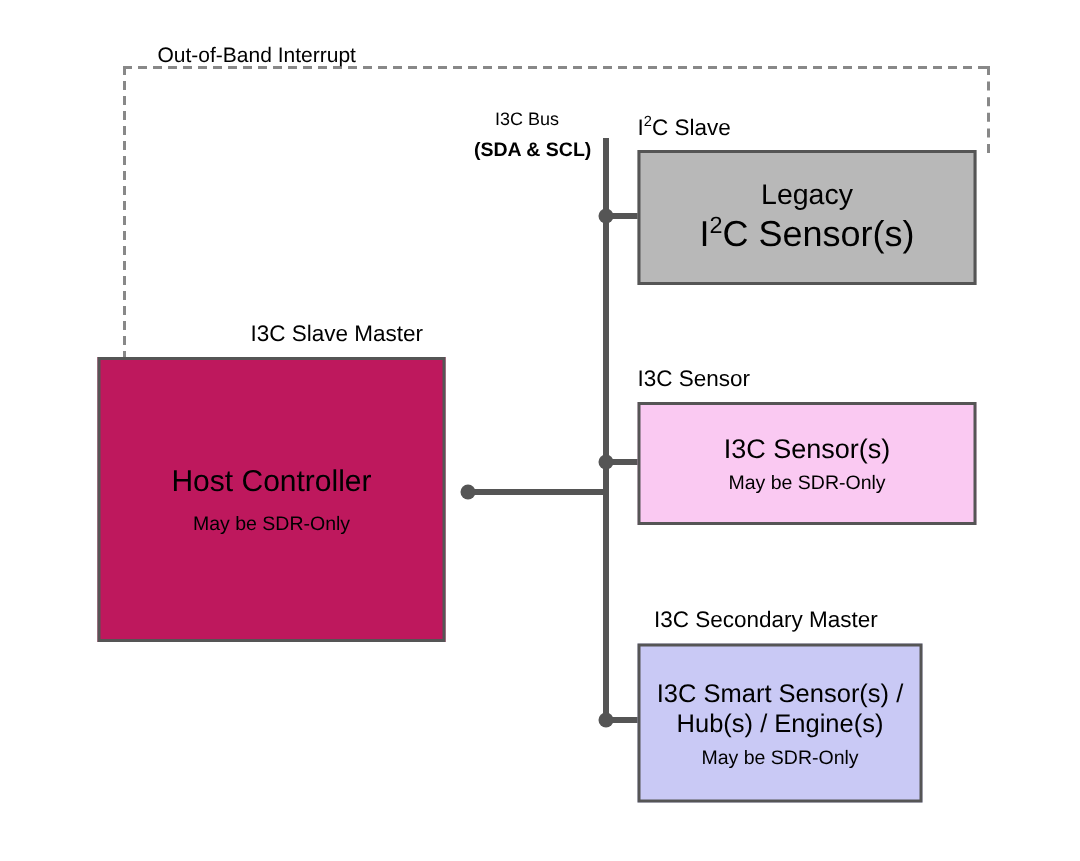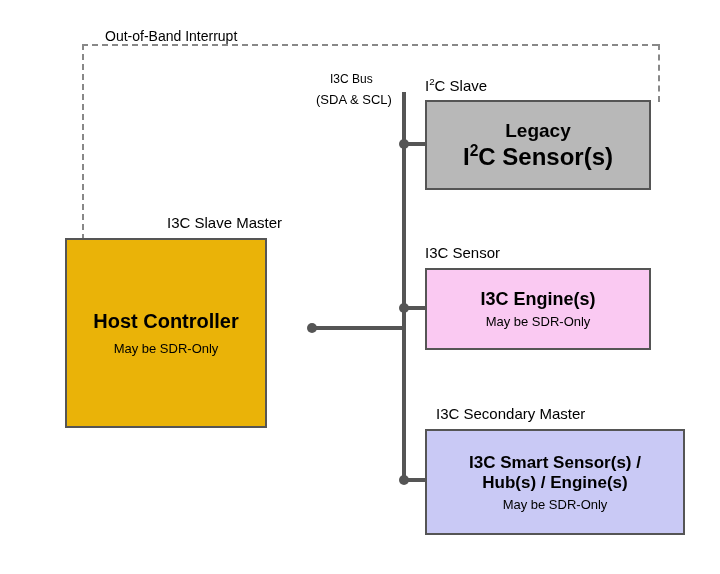--- a/index.html
+++ b/index.html
@@ -1,27 +1,27 @@
 <!DOCTYPE html>
 <html><head>
 <meta charset="utf-8">
 <style>
   html,body{margin:0;padding:0}
   body{font-family:Arial,Helvetica,sans-serif;background:#fff}
   .stage{position:relative;width:720px;height:574px;background:#fff}
   .box{position:absolute;border:2px solid #555;box-sizing:border-box;text-align:center;display:flex;flex-direction:column;justify-content:center;padding:6px 8px}
-  .title{font-weight:700}
+  .title{font-weight:400}
   .sub{font-size:13px}
   .lbl{position:absolute;font-weight:400;font-size:15px}
-  .small{font-size:13px;font-weight:400}
+  .small{font-size:13px;font-weight:700}
   
-  .host{left:65px;top:238px;width:202px;height:190px;background:#eab308}
+  .host{left:65px;top:238px;width:232px;height:190px;background:#be185d}
   .legacy{left:425px;top:100px;width:226px;height:90px;background:#b8b8b8}
   .i3csensor{left:425px;top:268px;width:226px;height:82px;background:#fac9f2}
-  .smart{left:425px;top:429px;width:260px;height:106px;background:#c9c9f5}
+  .smart{left:425px;top:429px;width:190px;height:106px;background:#c9c9f5}
   
   .lbl-oob{left:105px;top:28px}
   .lbl-master{left:167px;top:214px}
   .lbl-i2cslv{left:425px;top:76px}
   .lbl-i3cslv{left:425px;top:244px}
   .lbl-secmaster{left:436px;top:405px}
   .lbl-bus{left:330px;top:72px}
   .lbl-sdascl{left:316px;top:92px}
   
   .hline{position:absolute;background:#555;height:4px}
@@ -72,21 +72,21 @@
     <div class="title" style="font-size:20px">Host Controller</div>
     <div class="sub" style="margin-top:8px">May be SDR-Only</div>
   </div>
 
   <div class="box legacy">
     <div class="title" style="font-size:19px">Legacy</div>
     <div class="title" style="font-size:24px">I<sup>2</sup>C Sensor(s)</div>
   </div>
 
   <div class="box i3csensor">
-    <div class="title" style="font-size:18px">I3C Engine(s)</div>
+    <div class="title" style="font-size:18px">I3C Sensor(s)</div>
     <div class="sub" style="margin-top:4px">May be SDR-Only</div>
   </div>
 
   <div class="box smart">
     <div class="title" style="font-size:17px">I3C Smart Sensor(s) /</div>
     <div class="title" style="font-size:17px">Hub(s) / Engine(s)</div>
     <div class="sub" style="margin-top:4px">May be SDR-Only</div>
   </div>
 
 </div>

